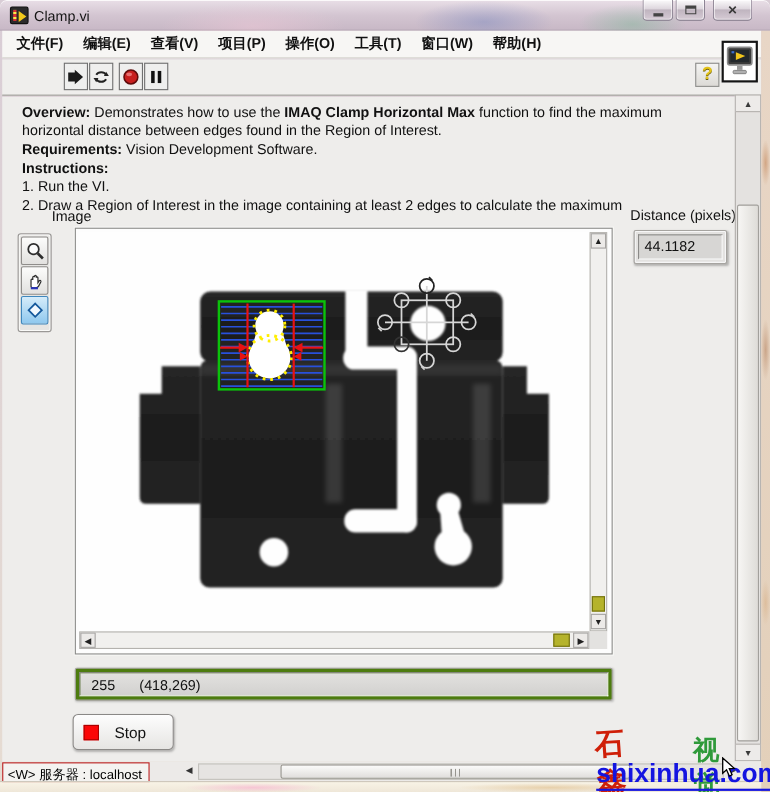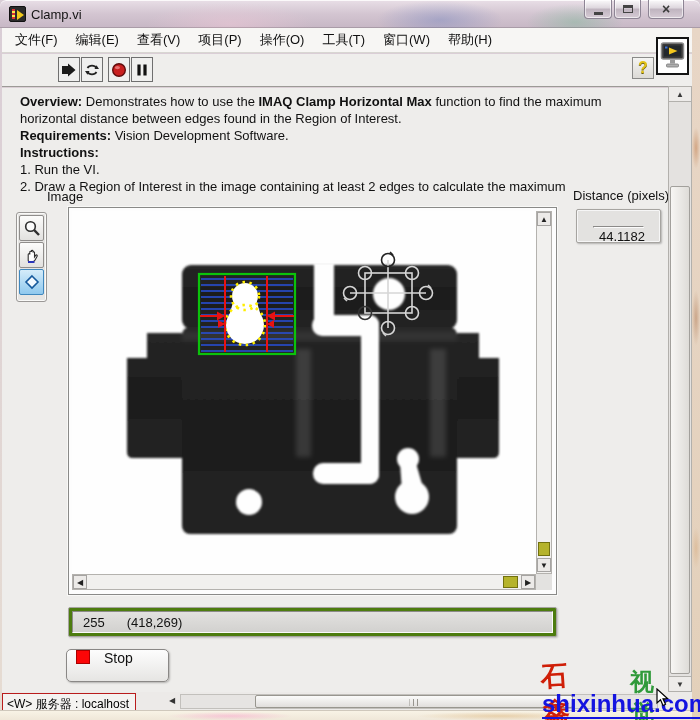--- a/index.html
+++ b/index.html
@@ -45,21 +45,21 @@
   .glyph-minimize { width:9px; height:3px; background:#444; margin-top:8px; }
   .glyph-maximize { width:10px; height:8px; border:1px solid #444; border-top:3px solid #444; }
   .wbtn-close span { font-size:14px; font-weight:bold; line-height:1; }
 
   
   .menubar {
     position:absolute; left:2px; top:28px; width:690px; height:25px;
     background:#f7f6f4; border-bottom:1px solid #d8d6d2;
     display:flex; align-items:center; padding-left:4px; font-size:13px; color:#111;
   }
-  .menu-item { padding:3px 9px; }
+  .menu-item { padding:3px 9px;font-weight:bold; }
 
   
   .toolbar {
     position:absolute; left:2px; top:54px; width:690px; height:33px;
     background:#efeeec; border-bottom:1px solid #9c9a96;
   }
   .tbtn { position:absolute; top:3px; width:22px; height:25px; background:#efefee;
     border:1px solid #6f6f6f; display:flex; align-items:center; justify-content:center; }
   .tbtn svg { display:block; }
   .help-btn { position:absolute; right:38px; top:3px; width:22px; height:22px;
@@ -73,21 +73,21 @@
   .panel { position:absolute; left:2px; top:88px; width:690px; height:604px;
     background:#eeedeb; font-size:13px; color:#111; }
 
   .overview { position:absolute; left:18px; top:5px; width:640px; line-height:17px; }
   .overview .b { font-weight:bold; }
 
   .img-label { position:absolute; left:45px; top:101px; font-size:13px; }
   .dist-label { position:absolute; left:571px; top:100px; font-size:13px; }
   .dist-box { position:absolute; left:574px; top:121px; width:85px; height:31px;
     background:#e3e2e0; border:1px solid #a6a4a0; border-radius:2px;
-    box-shadow:1px 1px 2px rgba(0,0,0,.25), inset 0 0 0 1px #f6f6f6; padding:16px; }
+    box-shadow:1px 1px 2px rgba(0,0,0,.25), inset 0 0 0 1px #f6f6f6; padding:3px; }
   .dist-inner { width:100%; height:100%; background:#d7d6d4;
     border-top:1px solid #8b8a88; border-left:1px solid #8b8a88;
     border-bottom:1px solid #fbfbfb; border-right:1px solid #fbfbfb;
     font-size:13px; padding-left:5px; line-height:19px; }
 
   
   .palette { position:absolute; left:14px; top:124px; width:31px; height:90px;
     background:#e6e5e3; border:1px solid #9a9896; border-radius:3px;
     box-shadow:inset 0 0 0 1px #fafaf8; padding:2px; }
   .pbtn { width:25px; height:26px; margin:0 auto 1px; background:linear-gradient(#fcfcfb,#e2e1df);
@@ -112,23 +112,23 @@
   .pixbar { position:absolute; left:66px; top:519px; width:489px; height:30px;
     background:#4d7c0f; border:1px solid #a6a4a0; border-radius:2px; padding:3px;
     box-shadow:1px 1px 2px rgba(0,0,0,.2); }
   .pix-inner { width:100%; height:100%; background:linear-gradient(#e2e1df,#d2d1cf);
     border-top:1px solid #8b8a88; border-left:1px solid #8b8a88;
     border-bottom:1px solid #fbfbfb; border-right:1px solid #fbfbfb;
     display:flex; align-items:center; font-size:13px; }
   .pix-val { margin-left:10px; } .pix-xy { margin-left:22px; }
 
   
-  .stopbtn { position:absolute; left:64px; top:561px; width:103px; height:33px;
+  .stopbtn { position:absolute; left:64px; top:561px; width:92px; height:33px;
     background:linear-gradient(#fdfdfd,#e6e5e3); border:1px solid #8a8886; border-radius:5px;
-    box-shadow:1px 1px 2px rgba(0,0,0,.25); display:flex; align-items:flex-start; }
+    box-shadow:1px 1px 2px rgba(0,0,0,.25); display:flex; align-items:center; }
   .stop-square { width:14px; height:14px; background:#fb0607; border:1px solid #a00; margin-left:9px; }
   .stop-label { margin-left:14px; font-size:14px; }
 
   
   .vscroll-main { position:absolute; left:666px; top:-2px; width:24px; height:606px;
     background:#e4e2e0; border:1px solid #b2b0ac; }
   .vs-btn { position:absolute; left:0; width:22px; height:15px; background:#edebe9;
     border-bottom:1px solid #b2b0ac; color:#3a3a3a; font-size:8px; text-align:center; line-height:15px; }
   .vs-thumb { position:absolute; left:1px; top:99px; width:20px; height:488px;
     background:linear-gradient(90deg,#f7f6f4,#dedcd8); border:1px solid #a2a09c; border-radius:2px; }

